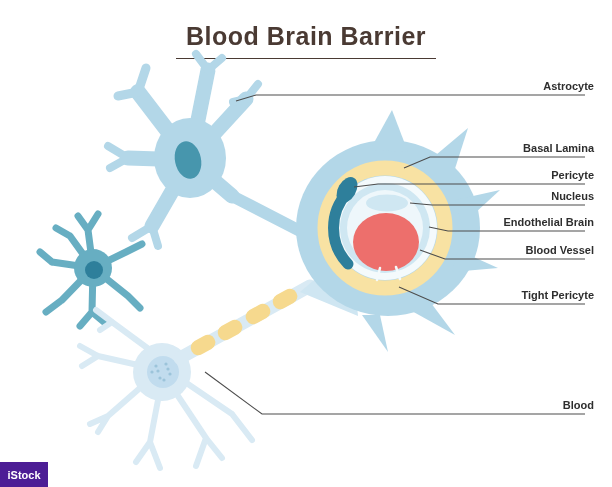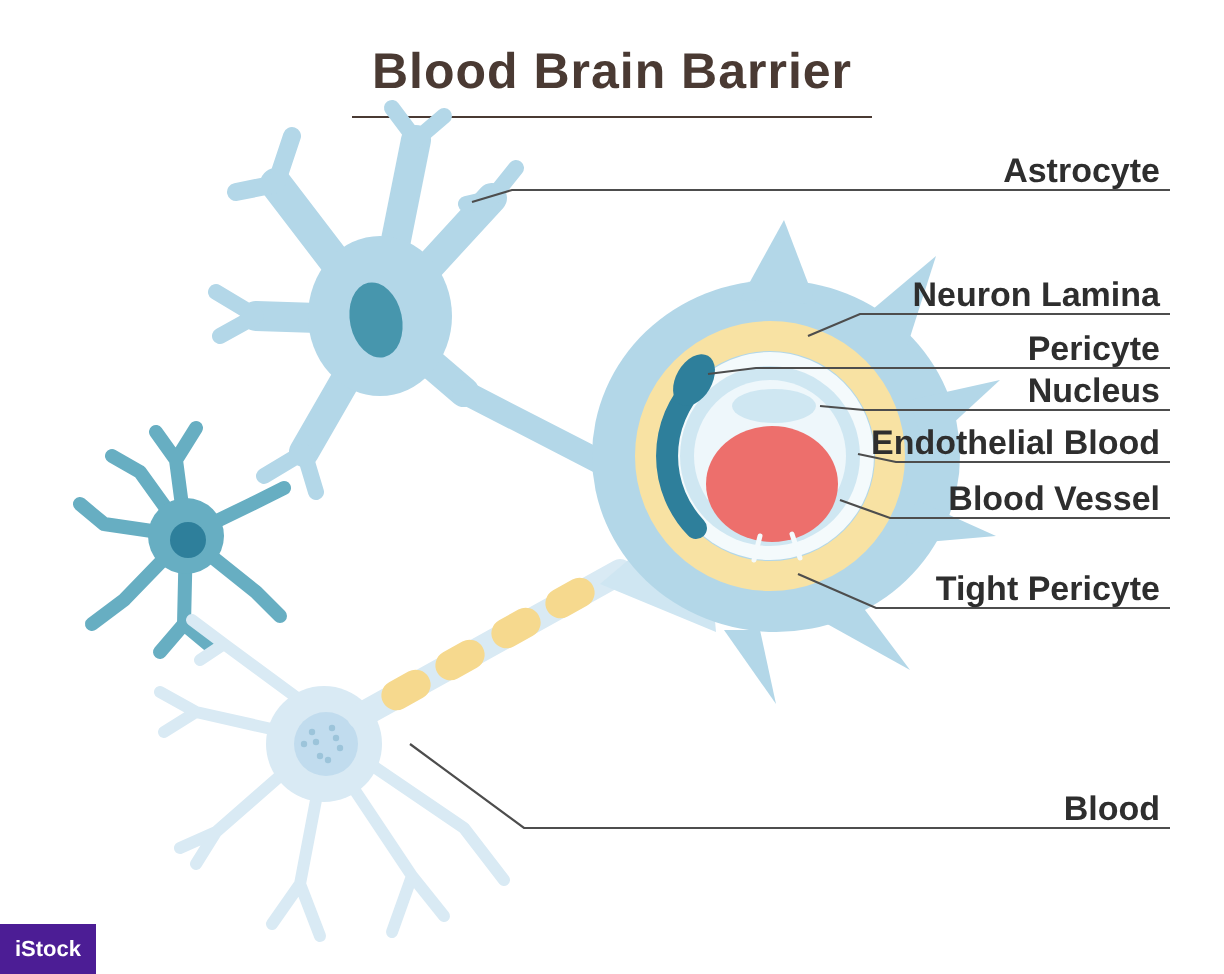--- a/index.html
+++ b/index.html
@@ -7,21 +7,21 @@
     width:612px;height:487px;position:relative;background:#ffffff;
     font-family:"Liberation Sans", sans-serif;overflow:hidden;
   }
   .title-wrap{position:absolute;top:22px;left:0;right:0;text-align:center;}
   .title-wrap span{
     display:inline-block;font-size:25px;font-weight:bold;color:#4a3a33;
     letter-spacing:.5px;padding:0 10px 7px 10px;border-bottom:1.6px solid #4a3a33;
   }
   .diagram-svg{position:absolute;left:0;top:0;width:612px;height:487px;}
   .label{
-    position:absolute;right:32px;font-size:17px;font-weight:bold;color:#2e2e2e;
+    position:absolute;right:18px;font-size:11px;font-weight:bold;color:#2e2e2e;
     height:16px;line-height:16px;white-space:nowrap;
   }
   .watermark{
     position:absolute;left:0;bottom:0;width:48px;height:25px;background:#4c1d95;
     color:#ffffff;font-size:11px;font-weight:bold;display:flex;align-items:center;
     justify-content:center;
   }
 </style>
 </head>
 <body>
@@ -123,23 +123,23 @@
     <polyline points="354,187 378,184 585,184"></polyline>
     <polyline points="410,203 432,205 585,205"></polyline>
     <polyline points="429,227 448,231 585,231"></polyline>
     <polyline points="420,250 445,259 585,259"></polyline>
     <polyline points="399,287 438,304 585,304"></polyline>
     <polyline points="205,372 262,414 585,414"></polyline>
   </g>
 </svg>
 
 <div class="label" style="top:78px">Astrocyte</div>
-<div class="label" style="top:140px">Neuron Lamina</div>
+<div class="label" style="top:140px">Basal Lamina</div>
 <div class="label" style="top:167px">Pericyte</div>
 <div class="label" style="top:188px">Nucleus</div>
-<div class="label" style="top:214px">Endothelial Blood</div>
+<div class="label" style="top:214px">Endothelial Brain</div>
 <div class="label" style="top:242px">Blood Vessel</div>
 <div class="label" style="top:287px">Tight Pericyte</div>
 <div class="label" style="top:397px">Blood</div>
 
 <div class="watermark">
   <span>iStock</span>
 </div>
 
 </body></html>

